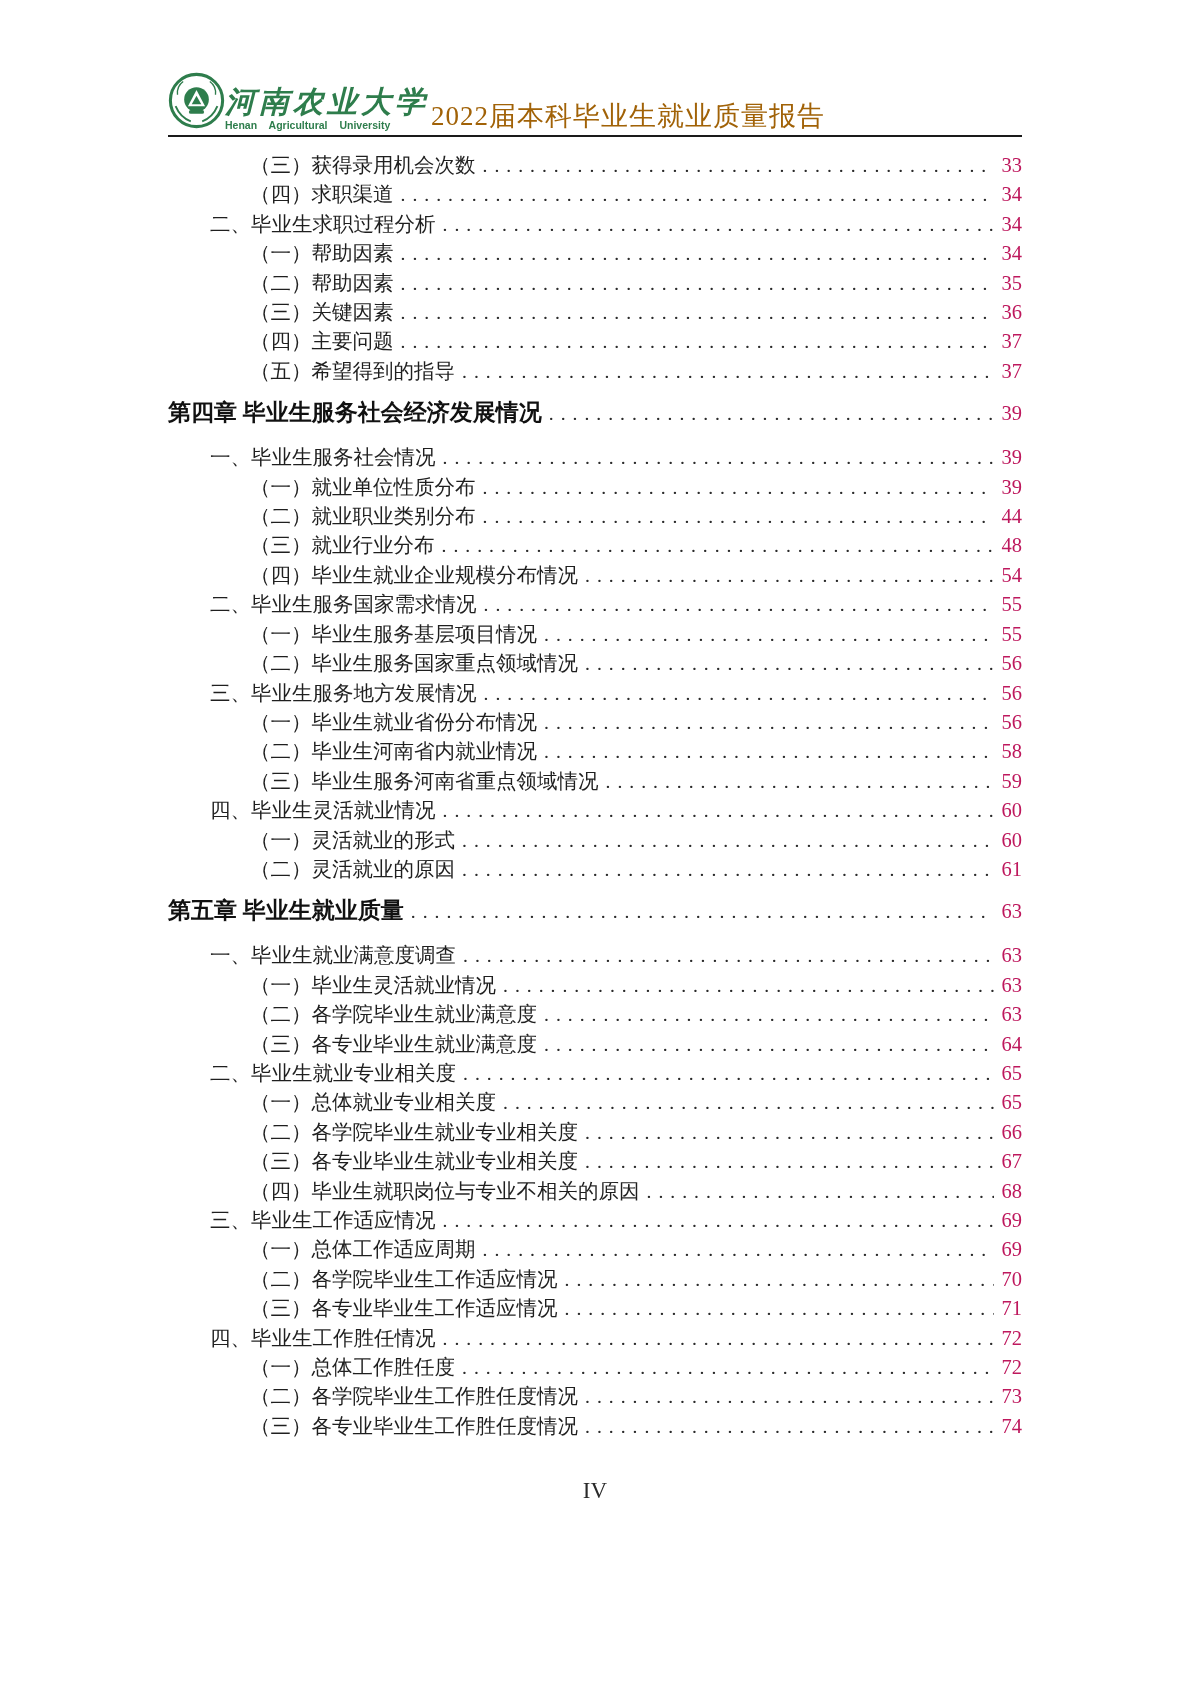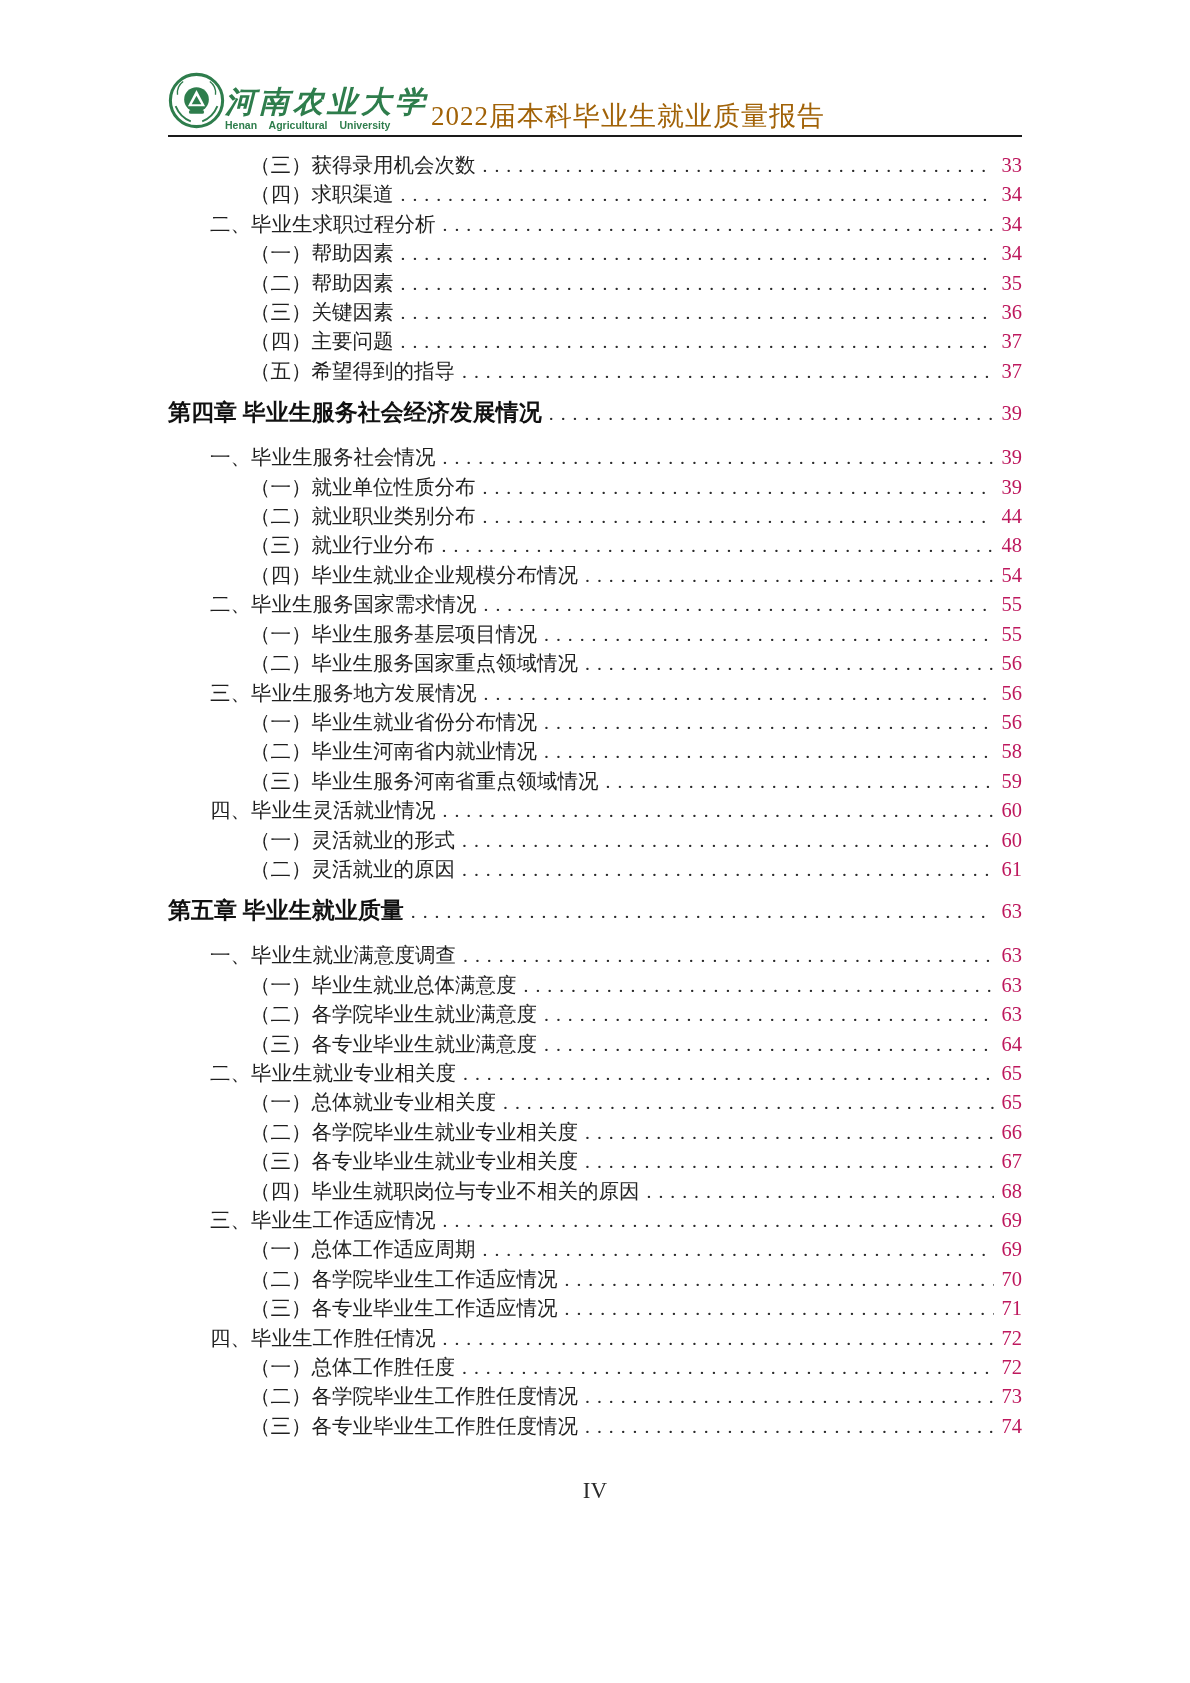--- a/index.html
+++ b/index.html
@@ -253,21 +253,21 @@
         <span class="toc-label">第五章 毕业生就业质量</span>
         <span class="leader"></span>
         <span class="toc-page">63</span>
       </div>
       <div class="toc-row level1">
         <span class="toc-label">一、毕业生就业满意度调查</span>
         <span class="leader"></span>
         <span class="toc-page">63</span>
       </div>
       <div class="toc-row level2">
-        <span class="toc-label">（一）毕业生就业总体满意度</span>
+        <span class="toc-label">（一）毕业生灵活就业情况</span>
         <span class="leader"></span>
         <span class="toc-page">63</span>
       </div>
       <div class="toc-row level2">
         <span class="toc-label">（二）各学院毕业生就业满意度</span>
         <span class="leader"></span>
         <span class="toc-page">63</span>
       </div>
       <div class="toc-row level2">
         <span class="toc-label">（三）各专业毕业生就业满意度</span>

